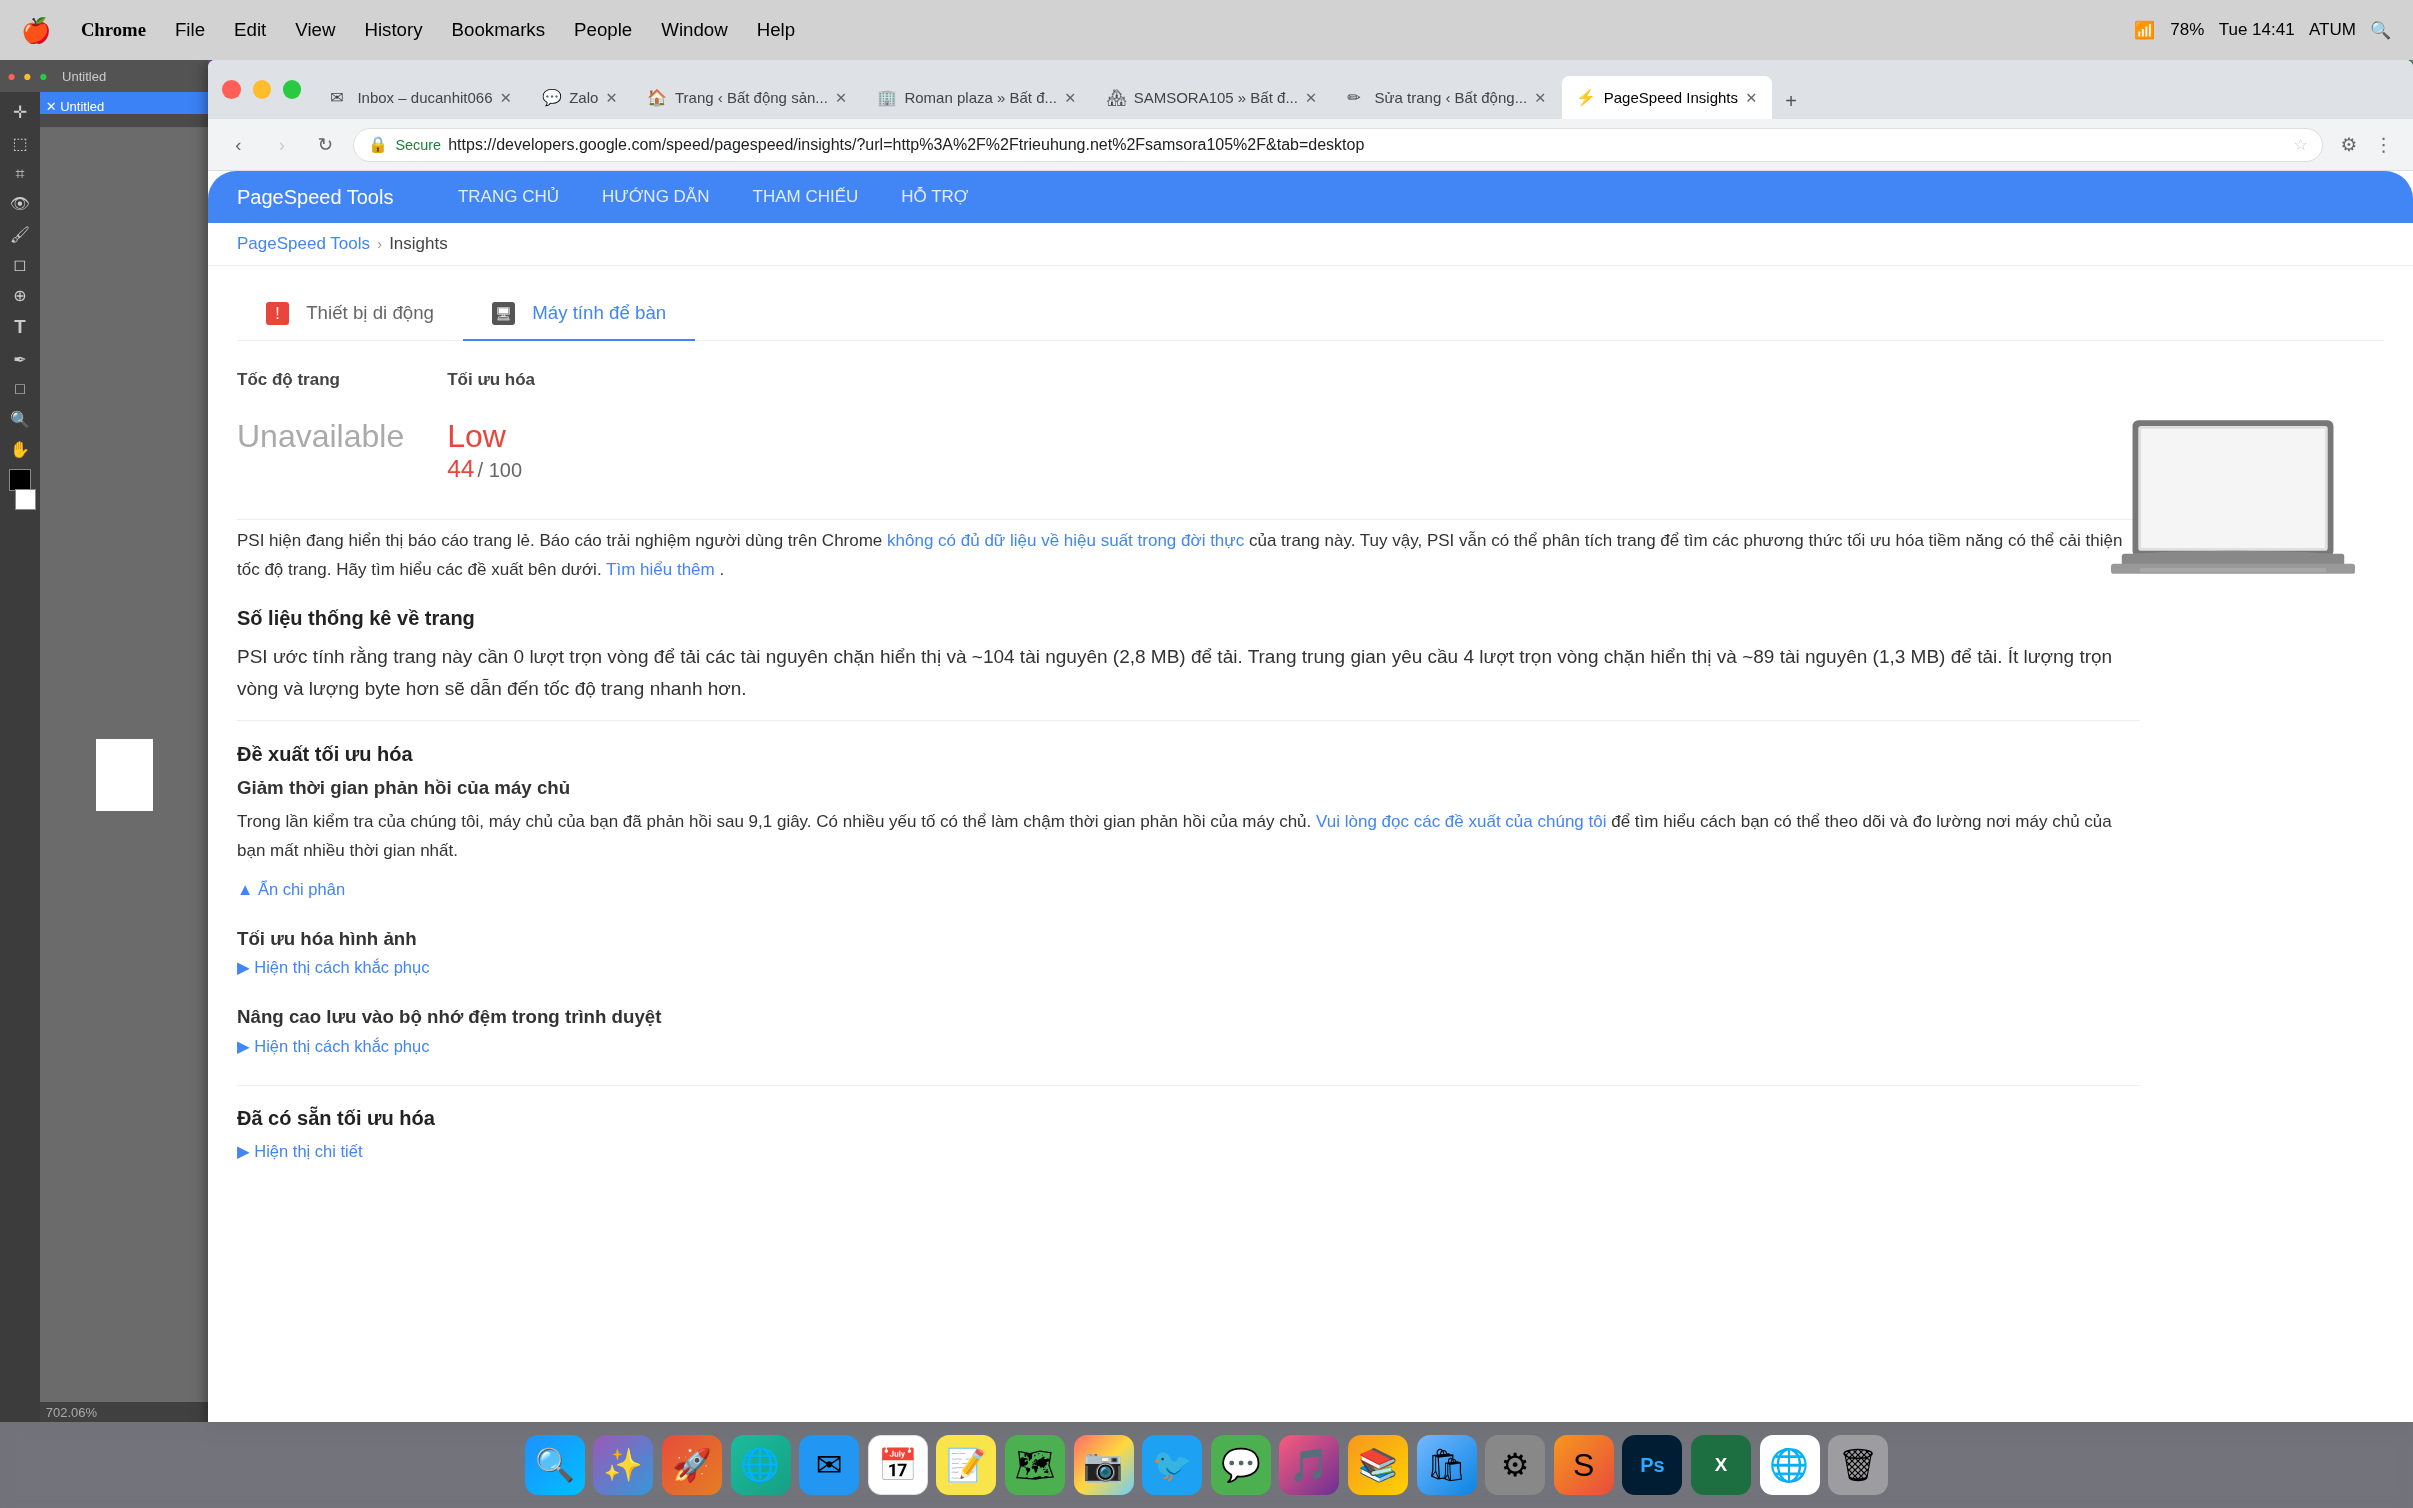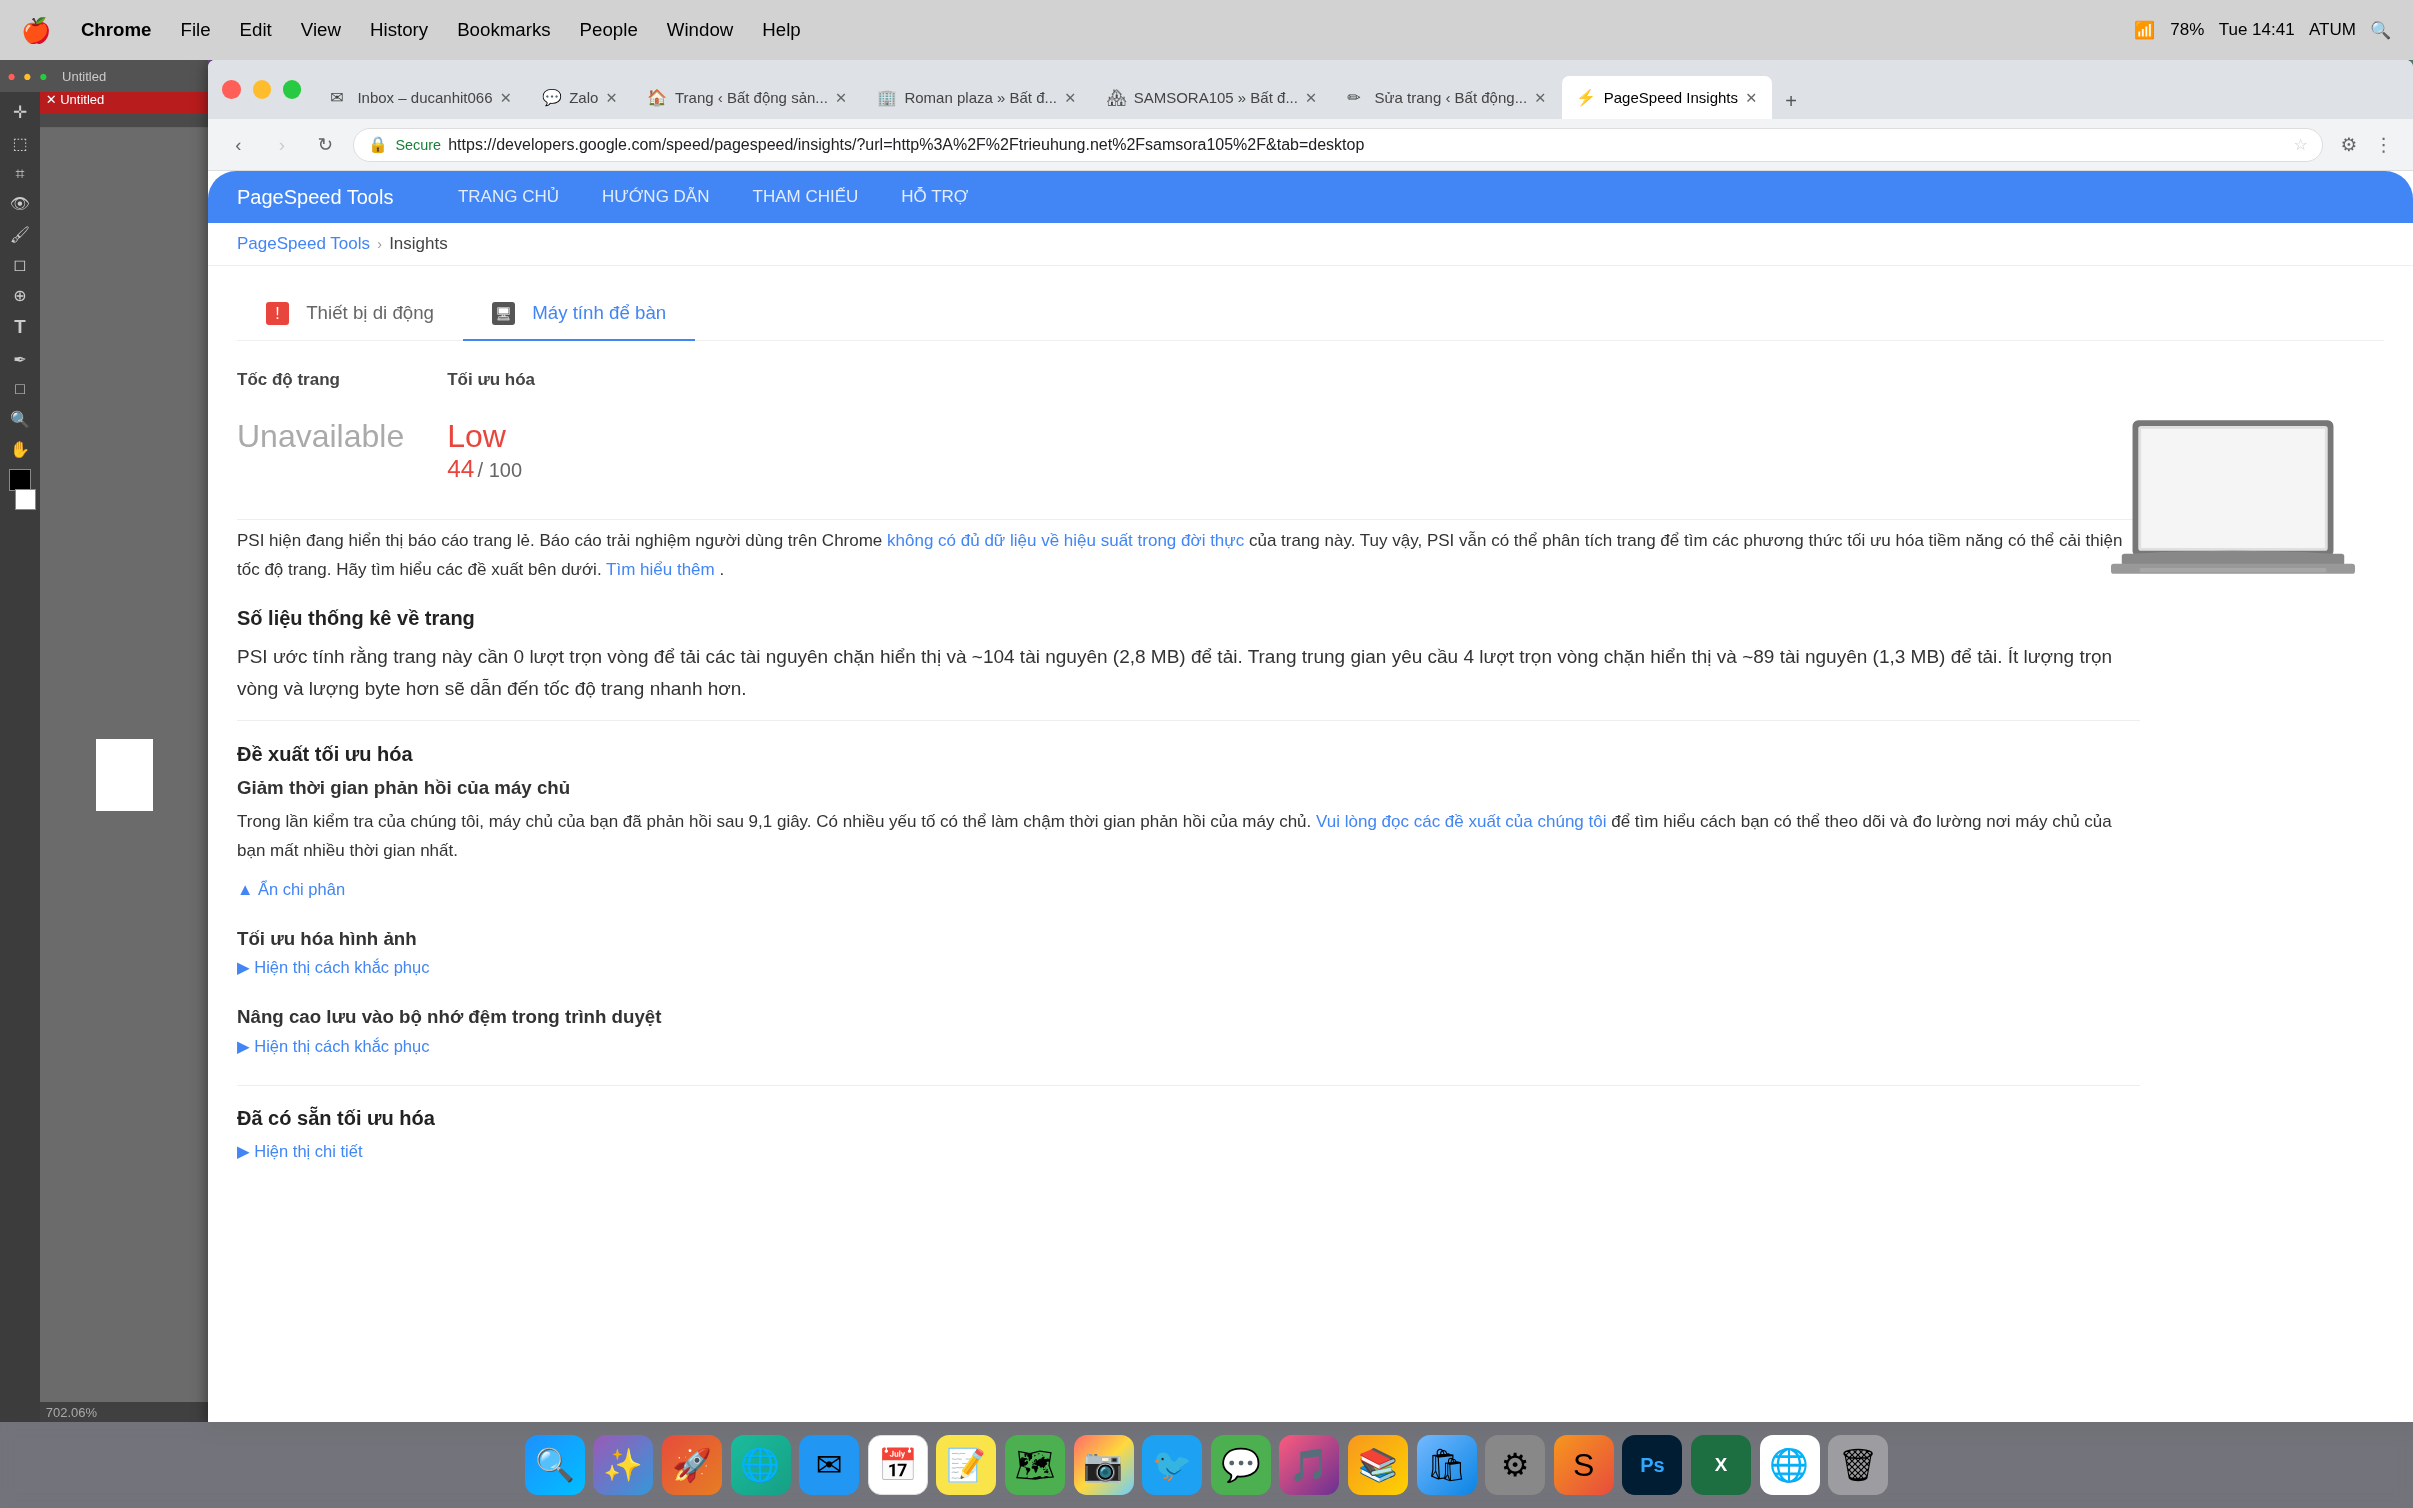--- a/index.html
+++ b/index.html
@@ -6,21 +6,21 @@
     body { font-family: -apple-system, BlinkMacSystemFont, 'Segoe UI', Arial, sans-serif; background: #1e1e2e; width: 2413px; height: 1508px; overflow: hidden; position: relative; }
 
     
     .menubar {
       width: 100%; height: 60px; background: rgba(220,220,220,0.95);
       display: flex; align-items: center; padding: 0 21.5px;
       font-size: 18.7px; gap: 29px; position: relative; z-index: 100;
     }
     .menubar-apple { font-size: 24.4px; }
     .menubar-item { font-weight: 500; color: #000; }
-    .menubar-item.bold { font-weight: 700; }
+    .menubar-item.bold { font-weight: 700; font-family: Liberation Serif, serif; }
     .menubar-right { margin-left: auto; display: flex; align-items: center; gap: 14.4px; font-size: 17px; }
 
     
     .desktop {
       width: 100%; height: calc(100% - 60px - 86px);
       background: linear-gradient(135deg, #6b4c8a 0%, #8b5e9e 30%, #5a8a7a 60%, #4a7a6a 100%);
       position: relative;
     }
 
     
@@ -231,21 +231,21 @@
         <div style="color:#ccc;font-size:18.7px;padding:4.3px;font-weight:bold;">T</div>
         <div style="color:#ccc;font-size:16px;padding:4.3px;">✒</div>
         <div style="color:#ccc;font-size:16px;padding:4.3px;">□</div>
         <div style="color:#ccc;font-size:16px;padding:4.3px;">🔍</div>
         <div style="color:#ccc;font-size:16px;padding:4.3px;">✋</div>
         <div style="width:21.5px;height:21.5px;background:#000;margin:2.9px;border:1.4px solid #888;"></div>
         <div style="width:21.5px;height:21.5px;background:#fff;margin:2.9px;border:1.4px solid #888;position:relative;top:-10.8px;left:5.7px;"></div>
       </div>
 
       <div style="flex:1;background:#3a3a3a;position:relative;">
-        <div style="height:21.5px;background:#b91c1c;font-size:13px;color:#aaa;display:flex;align-items:flex-start;padding:0 5.7px;gap:14.4px;">
+        <div style="height:21.5px;background:#3b82f6;font-size:13px;color:#aaa;display:flex;align-items:flex-end;padding:0 5.7px;gap:14.4px;">
           <span style="color:#fff;">✕ Untitled</span>
         </div>
 
         <div style="height:14.4px;background:#4a4a4a;border-bottom:0.7px solid #666;"></div>
 
         <div style="background:#6b6b6b;flex:1;height:calc(100% - 36px);display:flex;align-items:center;justify-content:center;">
           <div style="width:57px;height:72px;background:#fff;"></div>
         </div>
 
         <div style="position:absolute;bottom:0;left:0;right:0;height:20px;background:#404040;display:flex;align-items:center;padding:0 5.7px;font-size:13px;color:#aaa;">702.06%</div>

